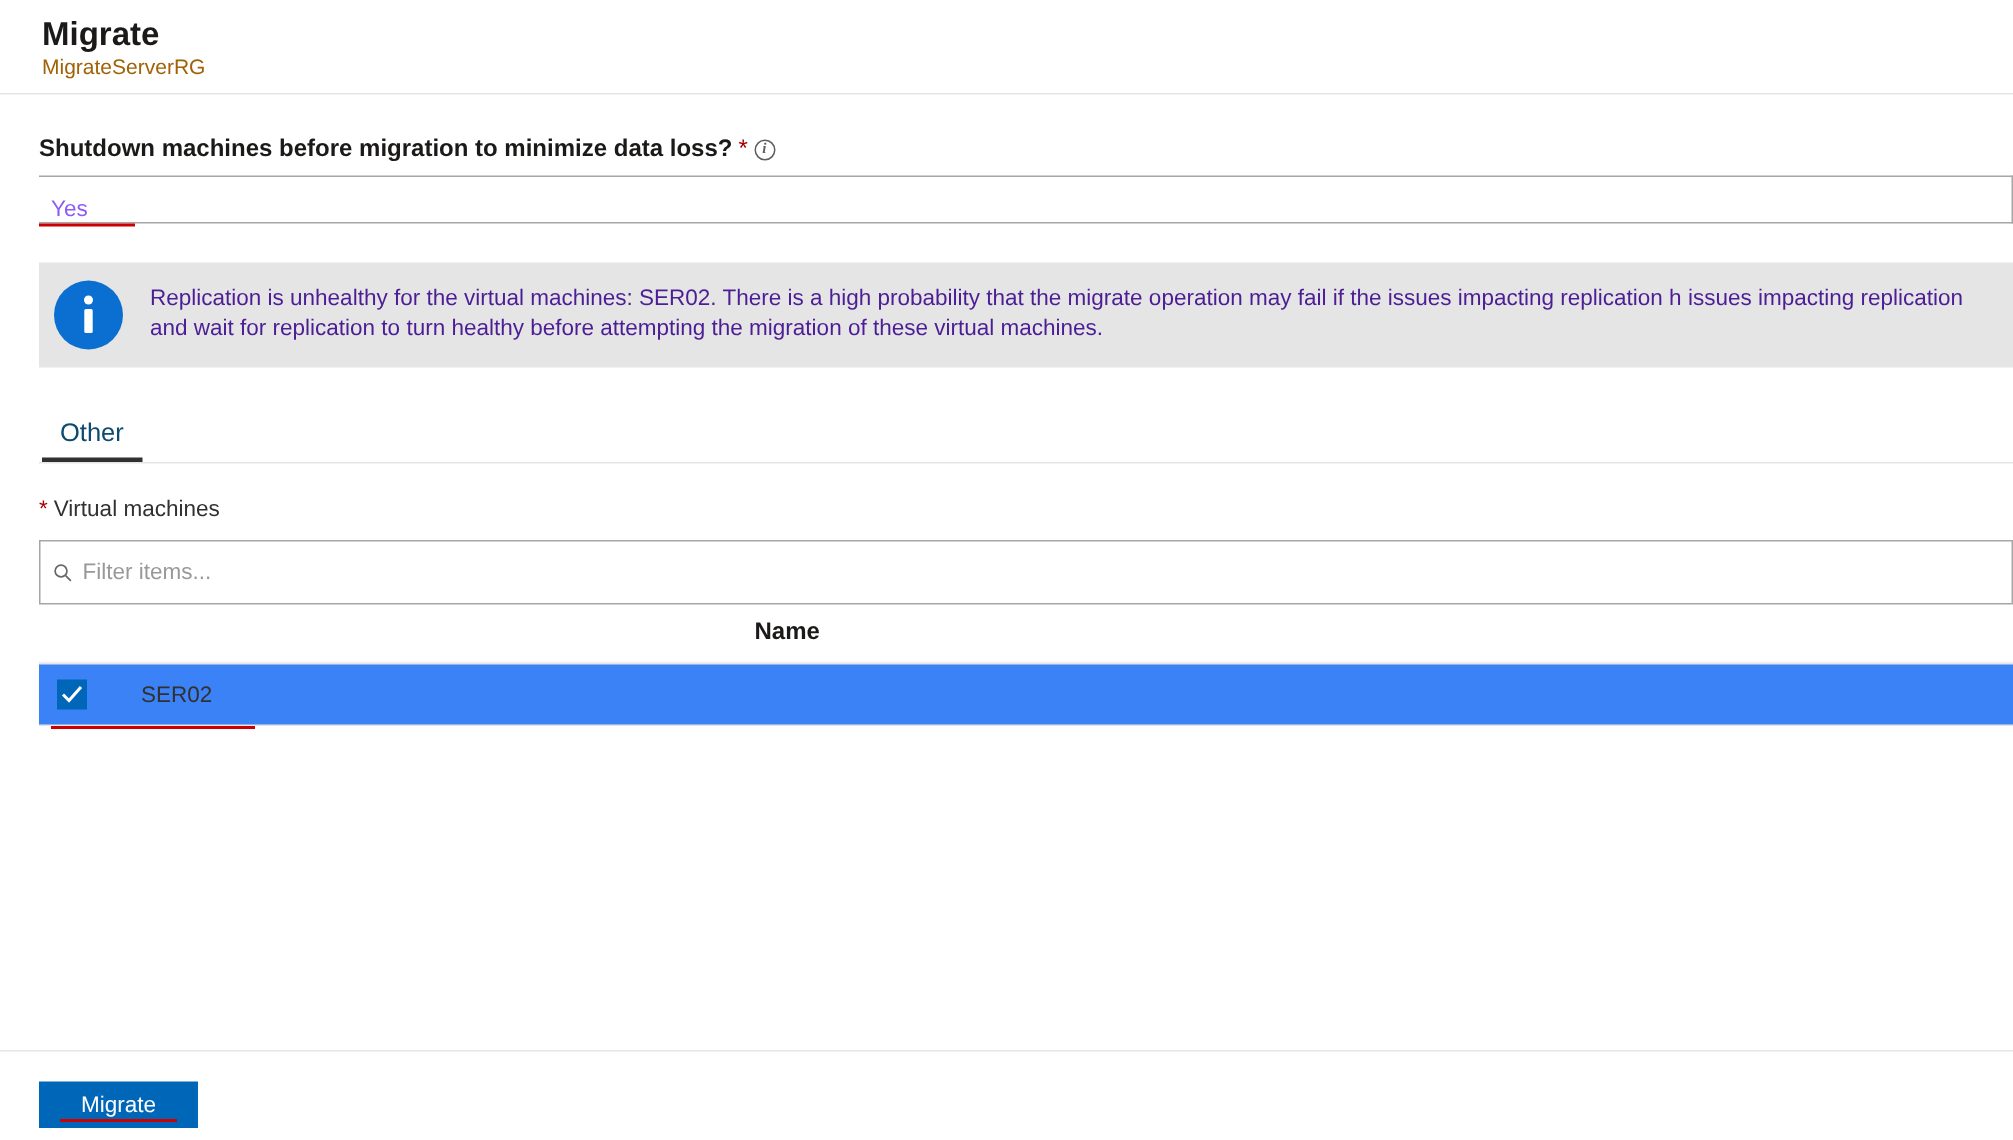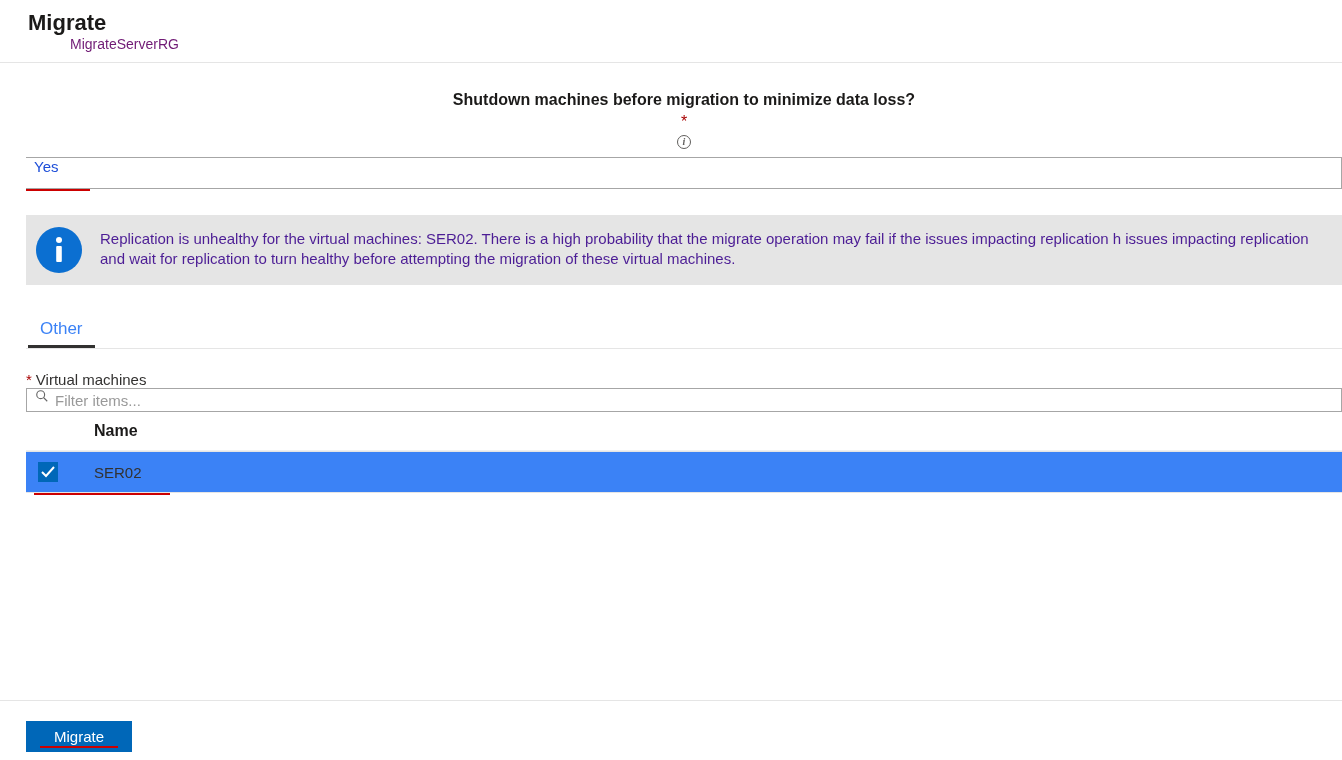--- a/index.html
+++ b/index.html
@@ -18,37 +18,35 @@
       padding: 10px 28px 10px 28px;
       border-bottom: 1px solid #e5e5e5;
     }
     .page-title {
       font-size: 22px;
       font-weight: 700;
       color: #1b1a19;
     }
     .page-subtitle {
       font-size: 14px;
-      color: #701a75;
+      color: #a16207;
       margin-top: 0;
-      margin-left: 42px;
     }
 
     .main {
       padding: 28px 0 0 26px;
     }
 
     .field-label {
       font-size: 16px;
       font-weight: 600;
       color: #1b1a19;
       display: flex;
       align-items: center;
       gap: 4px;
-      flex-direction: column;
     }
     .req { color: #a80000; font-weight: 400; }
     .info-icon {
       display: inline-flex;
       width: 14px; height: 14px;
       border: 1px solid #605e5c;
       border-radius: 50%;
       align-items: center; justify-content: center;
       font-size: 10px; font-style: italic;
       font-family: Georgia, serif;
@@ -56,24 +54,24 @@
       line-height: 1;
       padding-bottom: 1px;
     }
 
     .dropdown {
       margin-top: 8px;
       border: 1px solid #a6a6a6;
       border-left: none;
       height: 32px;
       display: flex;
-      align-items: flex-start;
+      align-items: flex-end;
       padding: 0 8px;
       font-size: 15px;
-      color: #1d4ed8;
+      color: #8b5cf6;
       cursor: pointer;
       position: relative;
     }
     .dropdown .underline {
       position: absolute;
       left: 0; bottom: -3px;
       width: 64px; height: 2px;
       background: #cc0000;
     }
 
@@ -102,38 +100,39 @@
 
     .tabs {
       display: flex;
       margin-top: 28px;
       border-bottom: 1px solid #e5e5e5;
       padding-left: 2px;
     }
     .tab {
       padding: 6px 12px;
       font-size: 17px;
-      color: #3b82f6;
+      color: #0c4a6e;
       cursor: pointer;
       border-bottom: 3px solid transparent;
     }
     .tab.active { border-bottom-color: #323130; }
 
     .vm-section { margin-top: 22px; }
     .vm-label {
       font-size: 15px;
       color: #323130;
-      margin-bottom: 0;
+      margin-bottom: 12px;
     }
     .vm-label .req { margin-right: 4px; }
 
     .filter-wrap {
       border: 1px solid #a6a6a6;
-      height: 24px;
-      display: flex;
+      height: 43px;
+      display: flex;
+      align-items: center;
       padding: 0 8px;
       gap: 6px;
     }
     .filter-wrap input {
       border: none;
       outline: none;
       font-size: 15px;
       width: 100%;
       color: #323130;
     }
@@ -143,20 +142,21 @@
     .table-head, .table-row {
       display: flex;
       align-items: center;
       padding: 10px 0 10px 12px;
     }
     .table-head {
       font-weight: 600;
       font-size: 16px;
       color: #1b1a19;
       border-bottom: 1px solid #f0f0f0;
+      justify-content: center;
     }
     .table-row {
       background: #3b82f6;
       font-size: 15px;
       border-top: 1px solid #e5e5e5;
       border-bottom: 1px solid #e5e5e5;
       position: relative;
     }
     .col-check { width: 56px; display: flex; align-items: center; }
     .col-name { width: 430px; }

